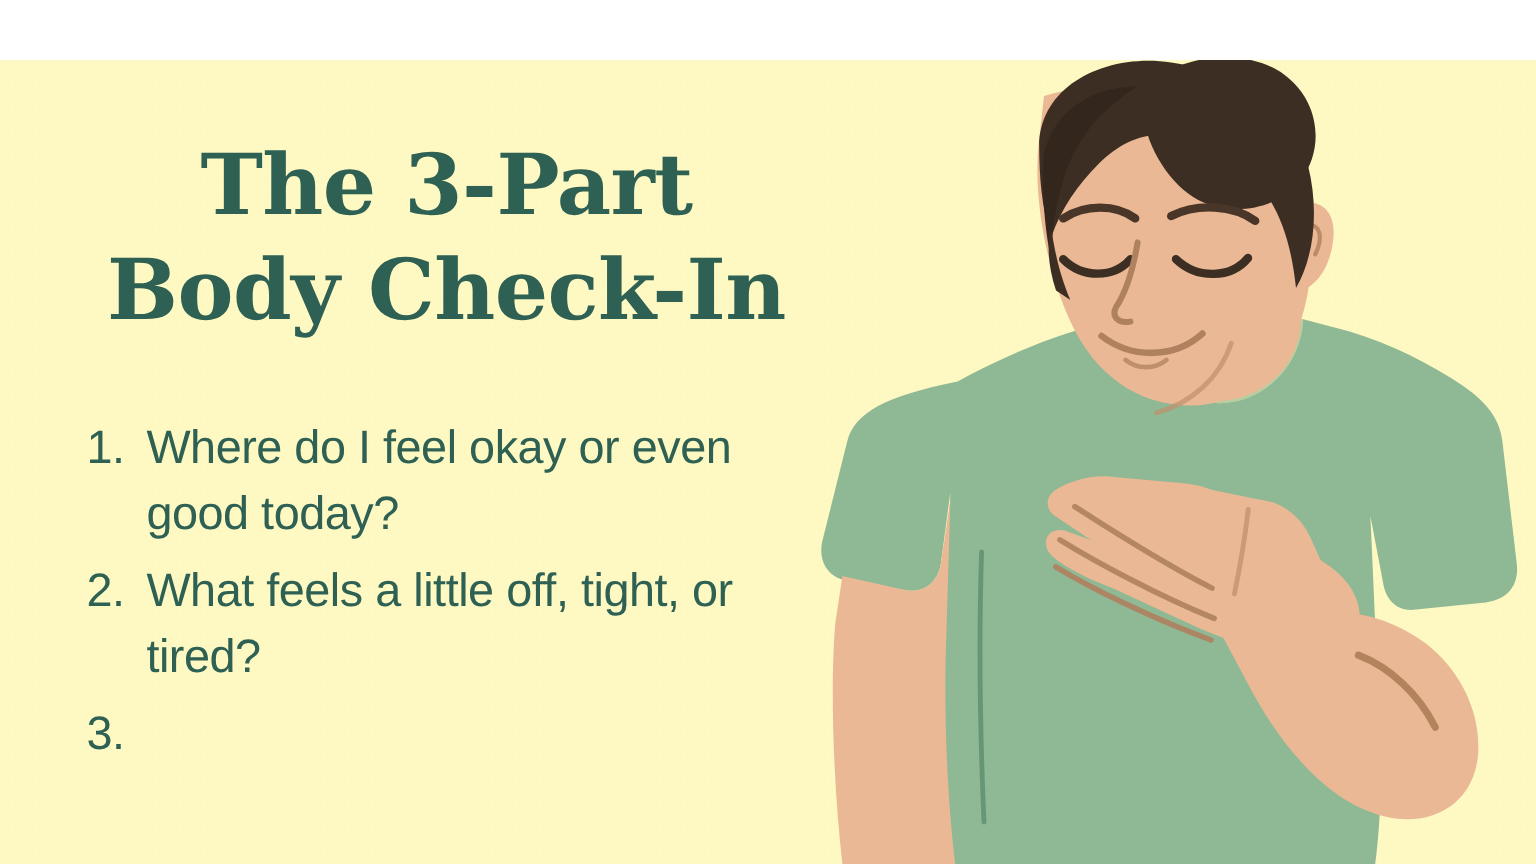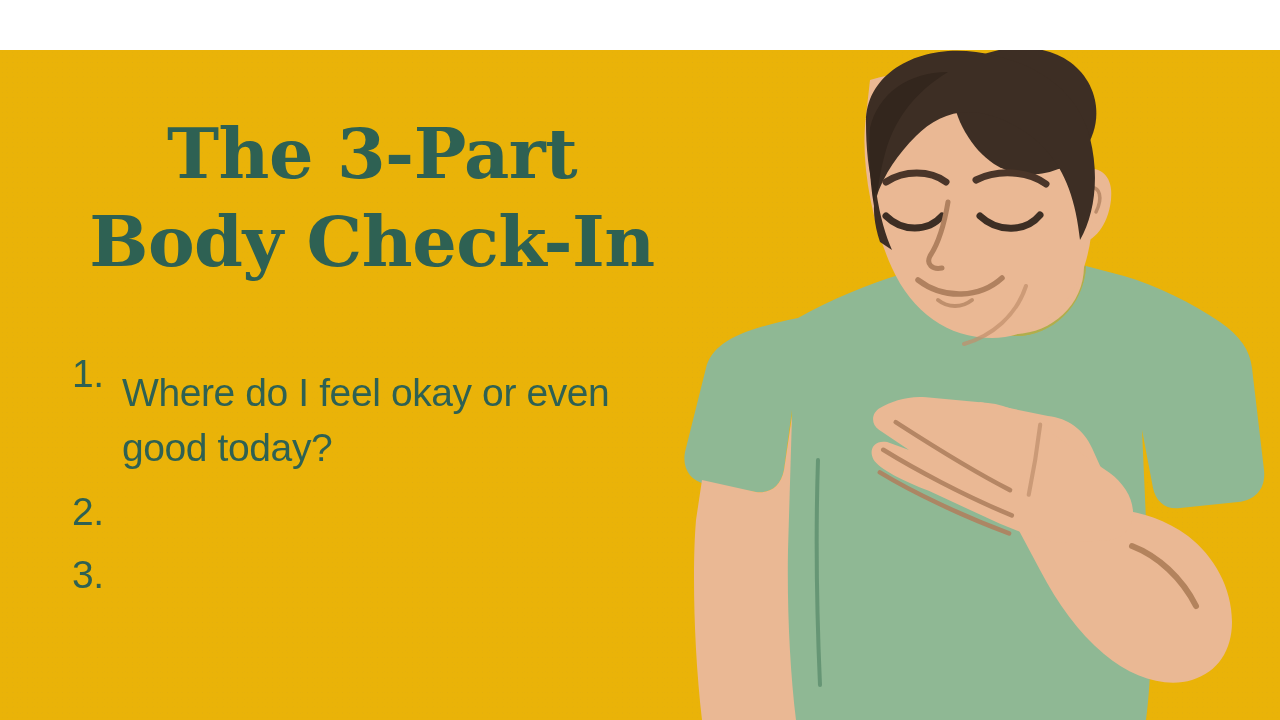--- a/index.html
+++ b/index.html
@@ -32,21 +32,21 @@
     background: #ffffff;
   }
 
   
   .canvas {
     position: absolute;
     left: 0;
     top: 50px;
     width: 1280px;
     height: 670px;
-    background: #eab308;
+    background: #fef9c3;
     overflow: hidden;
   }
 
   
   .canvas::after {
     content: "";
     position: absolute;
     inset: 0;
     pointer-events: none;
     background-image:
@@ -106,21 +106,20 @@
     flex: 0 0 auto;
     width: 50px;
     text-align: left;
     color: #2e6153;
   }
 
   .item-text {
     flex: 1 1 auto;
     color: #2e6153;
     max-width: 520px;
-    margin-top: 19px;
   }
 
   
   .illustration {
     position: absolute;
     right: 0;
     top: 0;
     width: 600px;
     height: 670px;
     z-index: 2;
@@ -145,20 +144,21 @@
       <div class="headline">The 3-Part
 Body Check-In</div>
 
       <ul class="checklist">
         <li class="check-item">
           <span class="item-num">1.</span>
           <span class="item-text">Where do I feel okay or even good today?</span>
         </li>
         <li class="check-item">
           <span class="item-num">2.</span>
+          <span class="item-text">What feels a little off, tight, or tired?</span>
         </li>
         <li class="check-item">
           <span class="item-num">3.</span>
         </li>
       </ul>
 
     </div>
 
     <div class="illustration">
       <svg viewBox="0 0 600 670" xmlns="http://www.w3.org/2000/svg">

